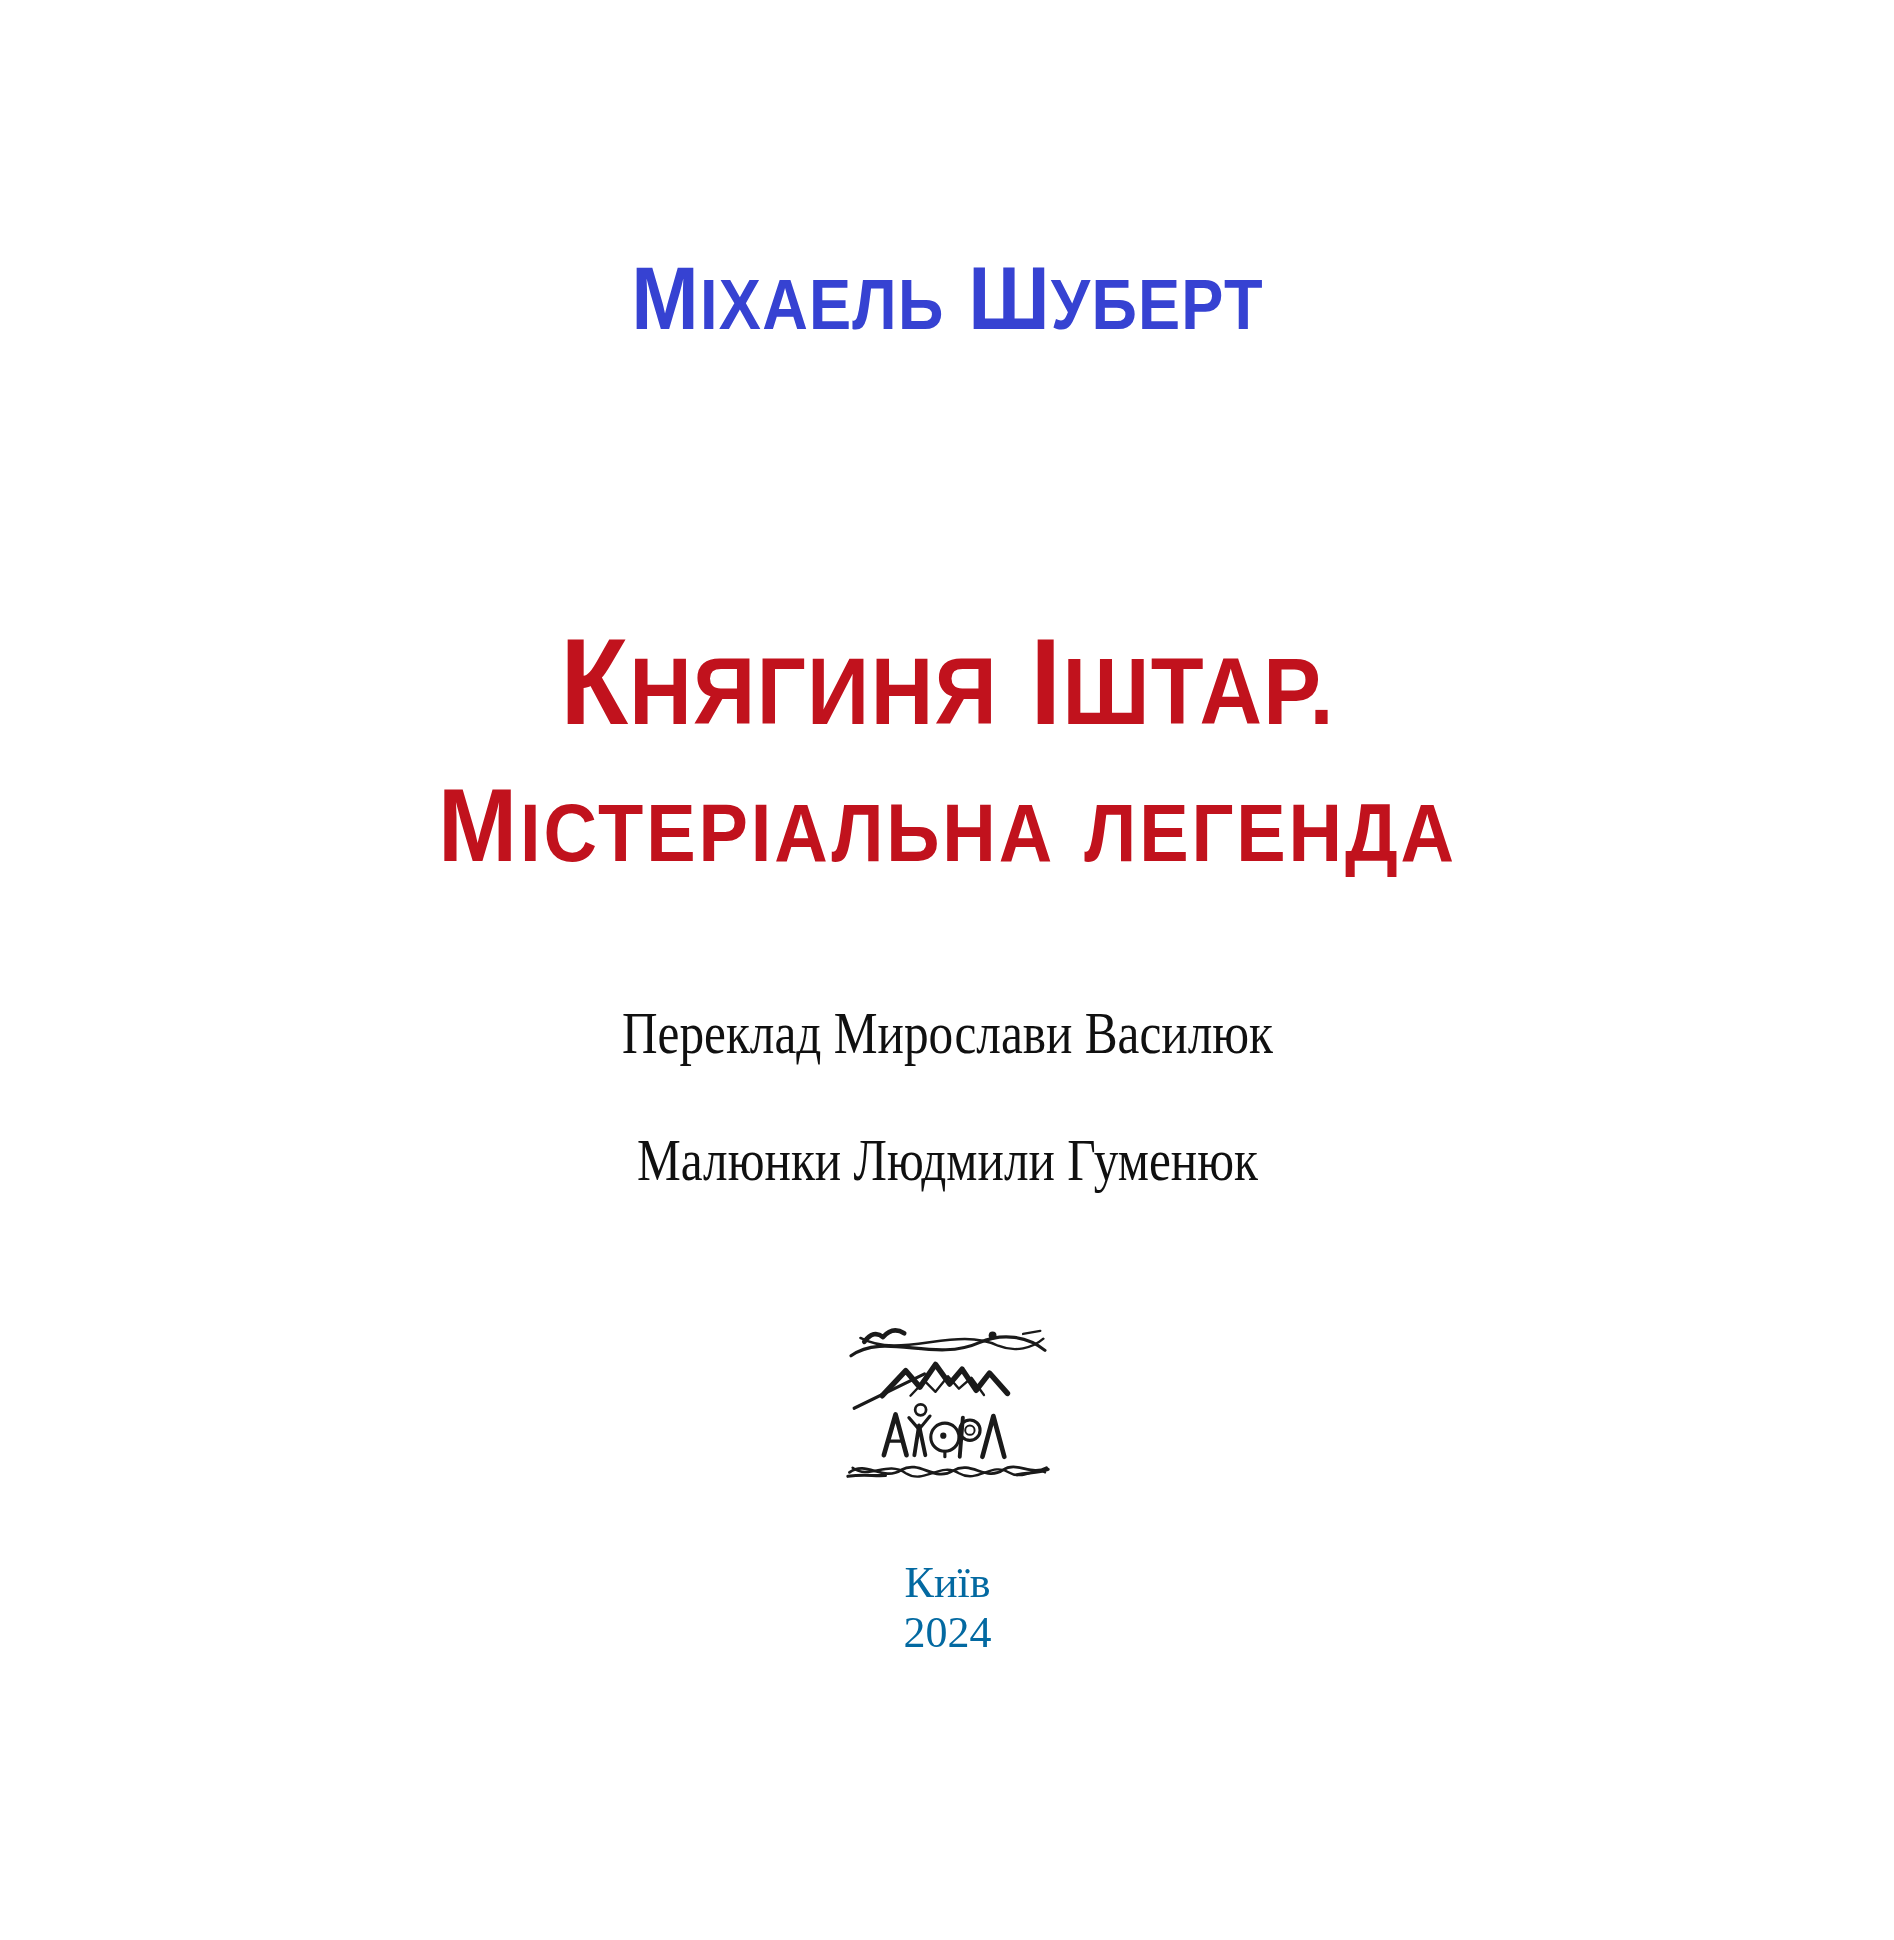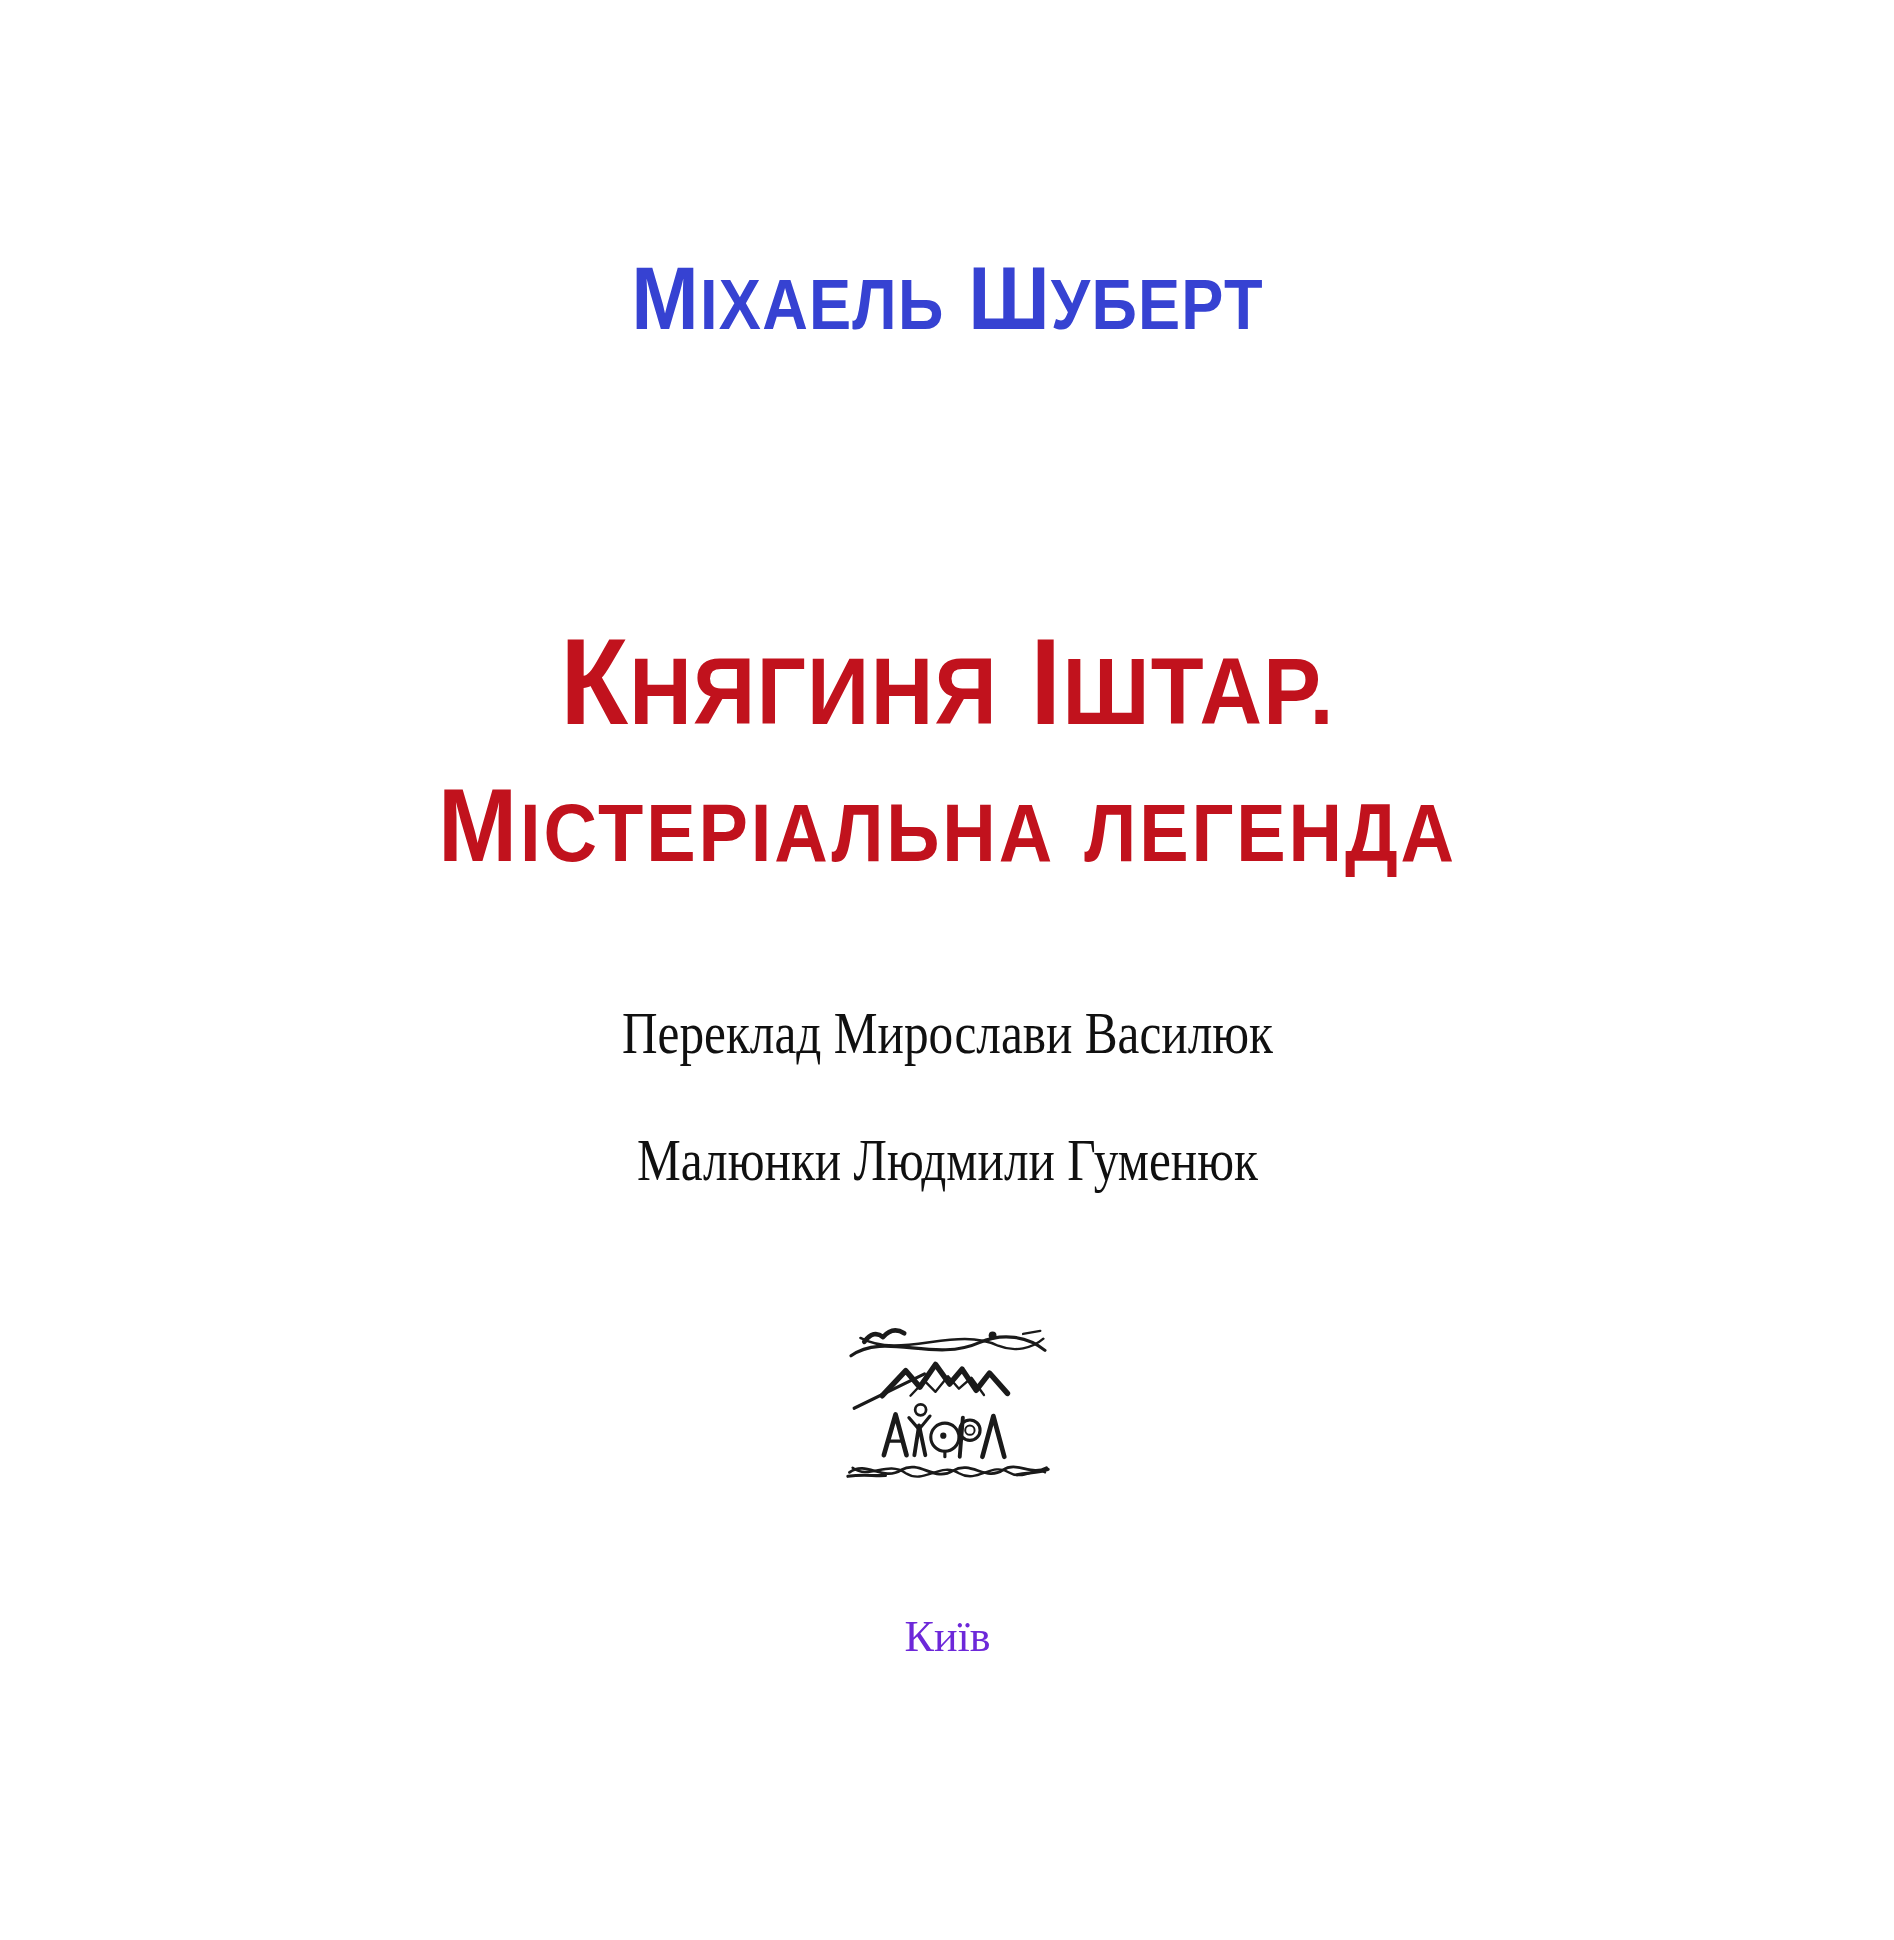--- a/index.html
+++ b/index.html
@@ -57,25 +57,25 @@
   .credit-illustrations{ top:1131px; }
 
   .logo {
     position:absolute;
     top:1319px;
     left:50%;
     transform:translateX(-50%);
     width:219px; height:166px;
   }
   .imprint {
-    top:1612px;
+    top:1558px;
     font-size:44px;
     line-height:50px;
     font-family:"Liberation Serif", serif;
-    color:#6d28d9;
+    color:#0369a1;
   }
 </style>
 </head>
 <body>
 
 <div class="page">
 
   <div class="centered display author-line"><span class="cap">М</span><span class="sc">І</span><span class="sc">Х</span><span class="sc">А</span><span class="sc">Е</span><span class="sc">Л</span><span class="sc">Ь</span> <span class="cap">Ш</span><span class="sc">У</span><span class="sc">Б</span><span class="sc">Е</span><span class="sc">Р</span><span class="sc">Т</span></div>
 
   <div class="centered display title-line-1"><span class="cap">К</span><span class="sc">Н</span><span class="sc">Я</span><span class="sc">Г</span><span class="sc">И</span><span class="sc">Н</span><span class="sc">Я</span> <span class="cap">І</span><span class="sc">Ш</span><span class="sc">Т</span><span class="sc">А</span><span class="sc">Р</span><span class="sc">.</span></div>
@@ -118,16 +118,17 @@
         <path d="M14,196 C36,180 56,208 80,193 C104,179 122,209 146,194 C170,180 188,208 210,193 C228,181 246,201 266,190" stroke-width="3.5"></path>
         <path d="M18,190 C40,206 62,180 86,197 C110,212 130,182 154,197 C178,211 196,182 218,196 C236,207 252,188 264,196" stroke-width="3"></path>
         <path d="M12,201 C34,198 44,201 60,200" stroke-width="4"></path>
         <path d="M228,199 C244,196 256,197 268,192" stroke-width="4"></path>
       </g>
     </svg>
   </div>
 
   <div class="centered imprint">
     <div>Київ</div>
+    <div>2024</div>
   </div>
 
 </div>
 
 
 </body></html>

